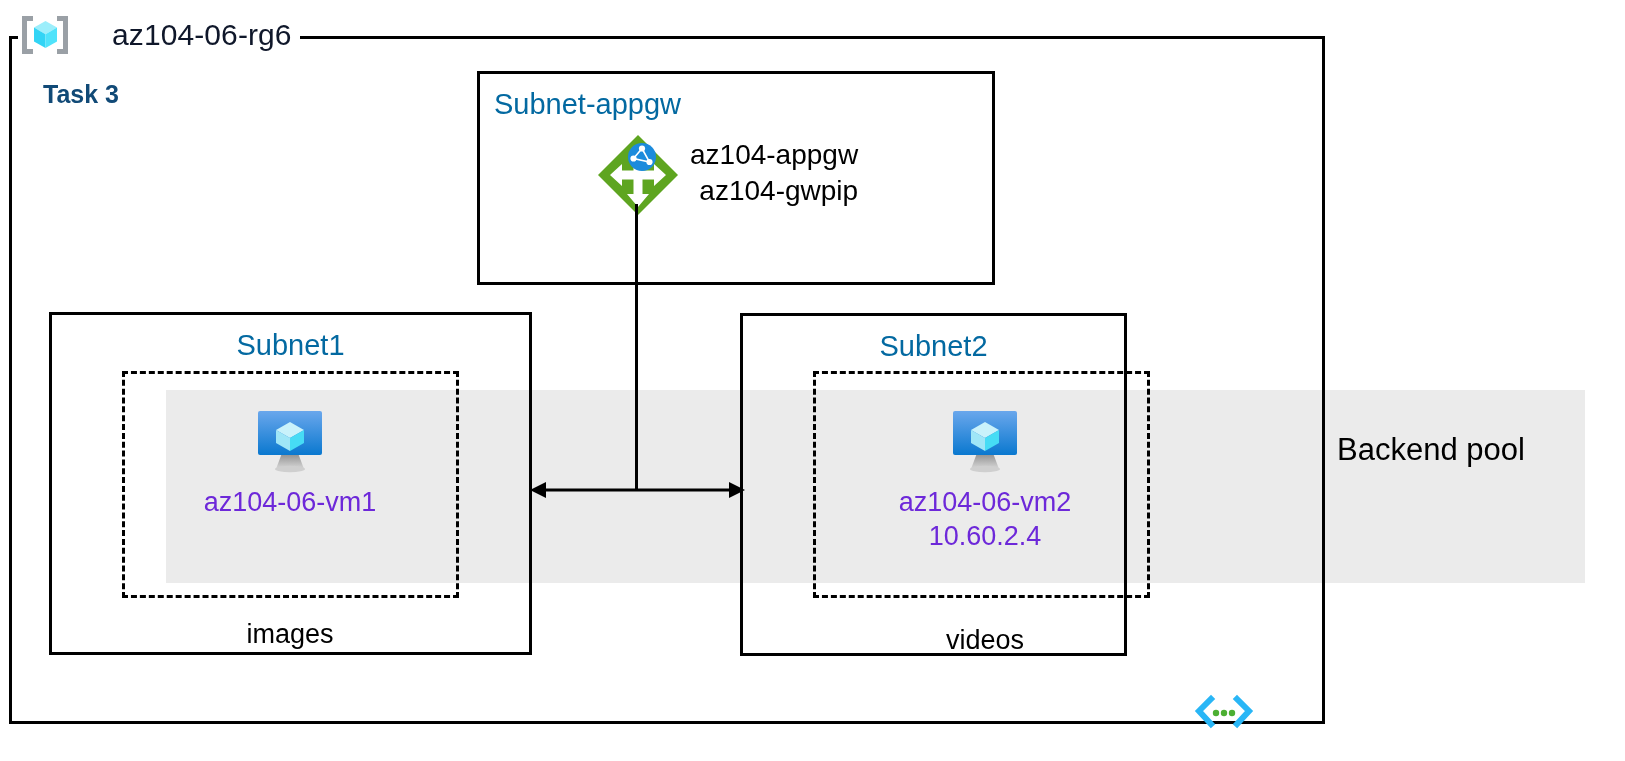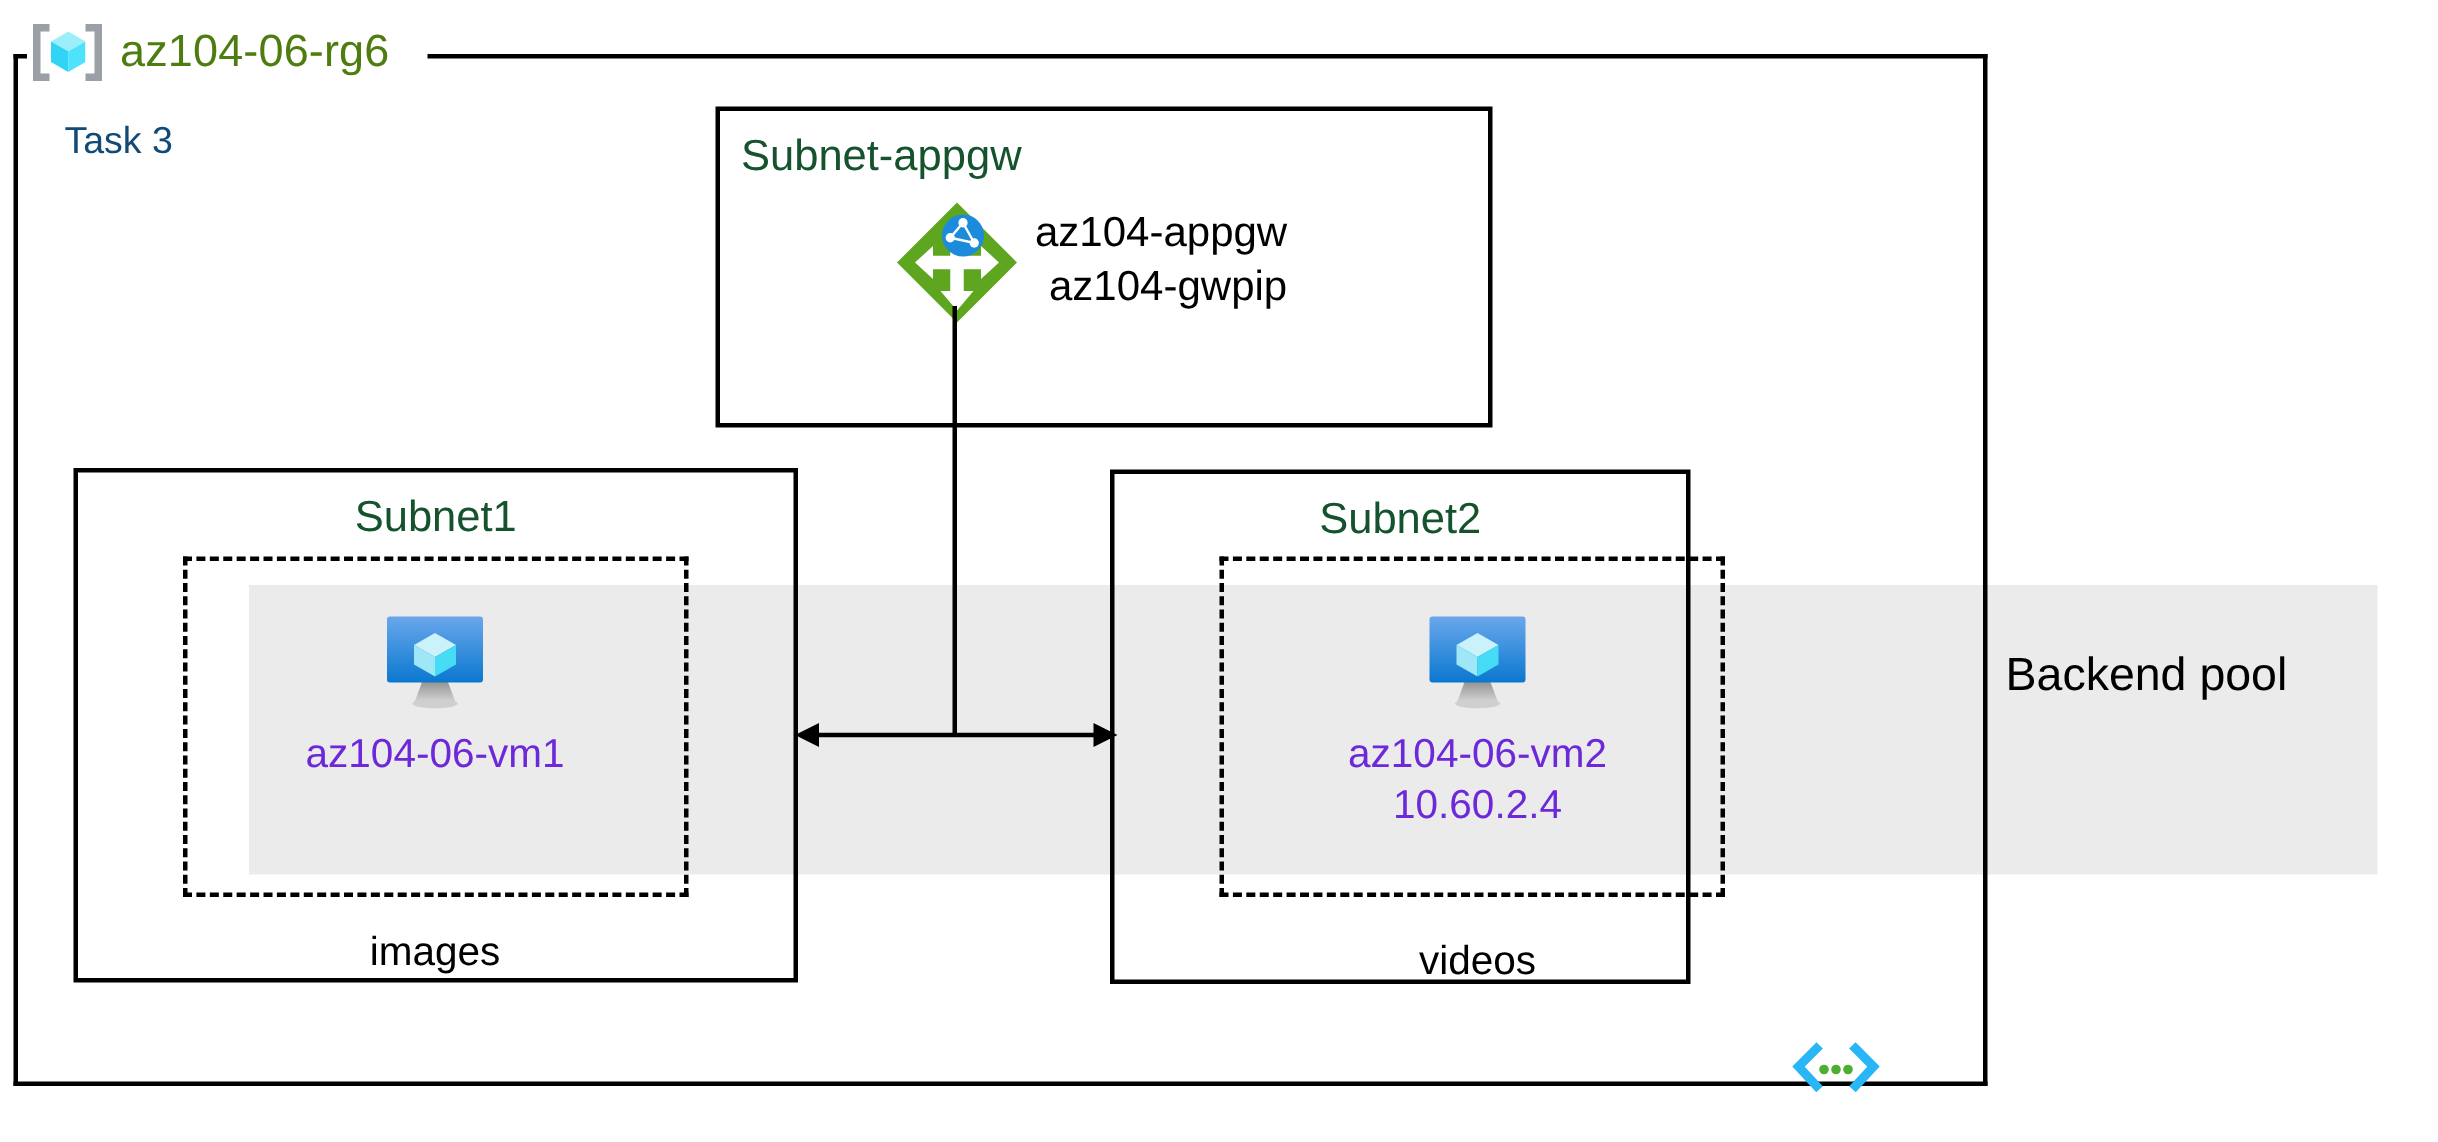--- a/index.html
+++ b/index.html
@@ -56,23 +56,24 @@
     top: 6px;
     display: flex;
     align-items: center;
     gap: 12px;
     background: #ffffff;
     padding: 0 8px 0 4px;
     height: 58px;
   }
   .rg-title {
     font-size: 30px;
-    color: #4d7c0f;
+    color: #0f172a;
     letter-spacing: 0.1px;
     white-space: nowrap;
+    margin-left: 32px;
   }
 
   
   .rg-icon {
     position: relative;
     width: 46px;
     height: 44px;
     flex: 0 0 auto;
   }
   .rg-icon .brk {
@@ -92,39 +93,39 @@
     width: 23px;
     height: 28px;
   }
 
   
   .task-label {
     position: absolute;
     left: 43px;
     top: 80px;
     font-size: 25px;
-    font-weight: normal;
+    font-weight: bold;
     color: #114a77;
     white-space: nowrap;
   }
 
   
   .box {
     position: absolute;
     border: 3px solid #000000;
     box-sizing: border-box;
     background: transparent;
   }
   .box-title {
     position: absolute;
     left: 0;
     right: 0;
     text-align: center;
     font-size: 29px;
-    color: #14532d;
+    color: #0369a1;
     white-space: nowrap;
   }
   .box-title.left-al {
     text-align: left;
     left: 14px;
     right: auto;
   }
 
   
   .dashed {

